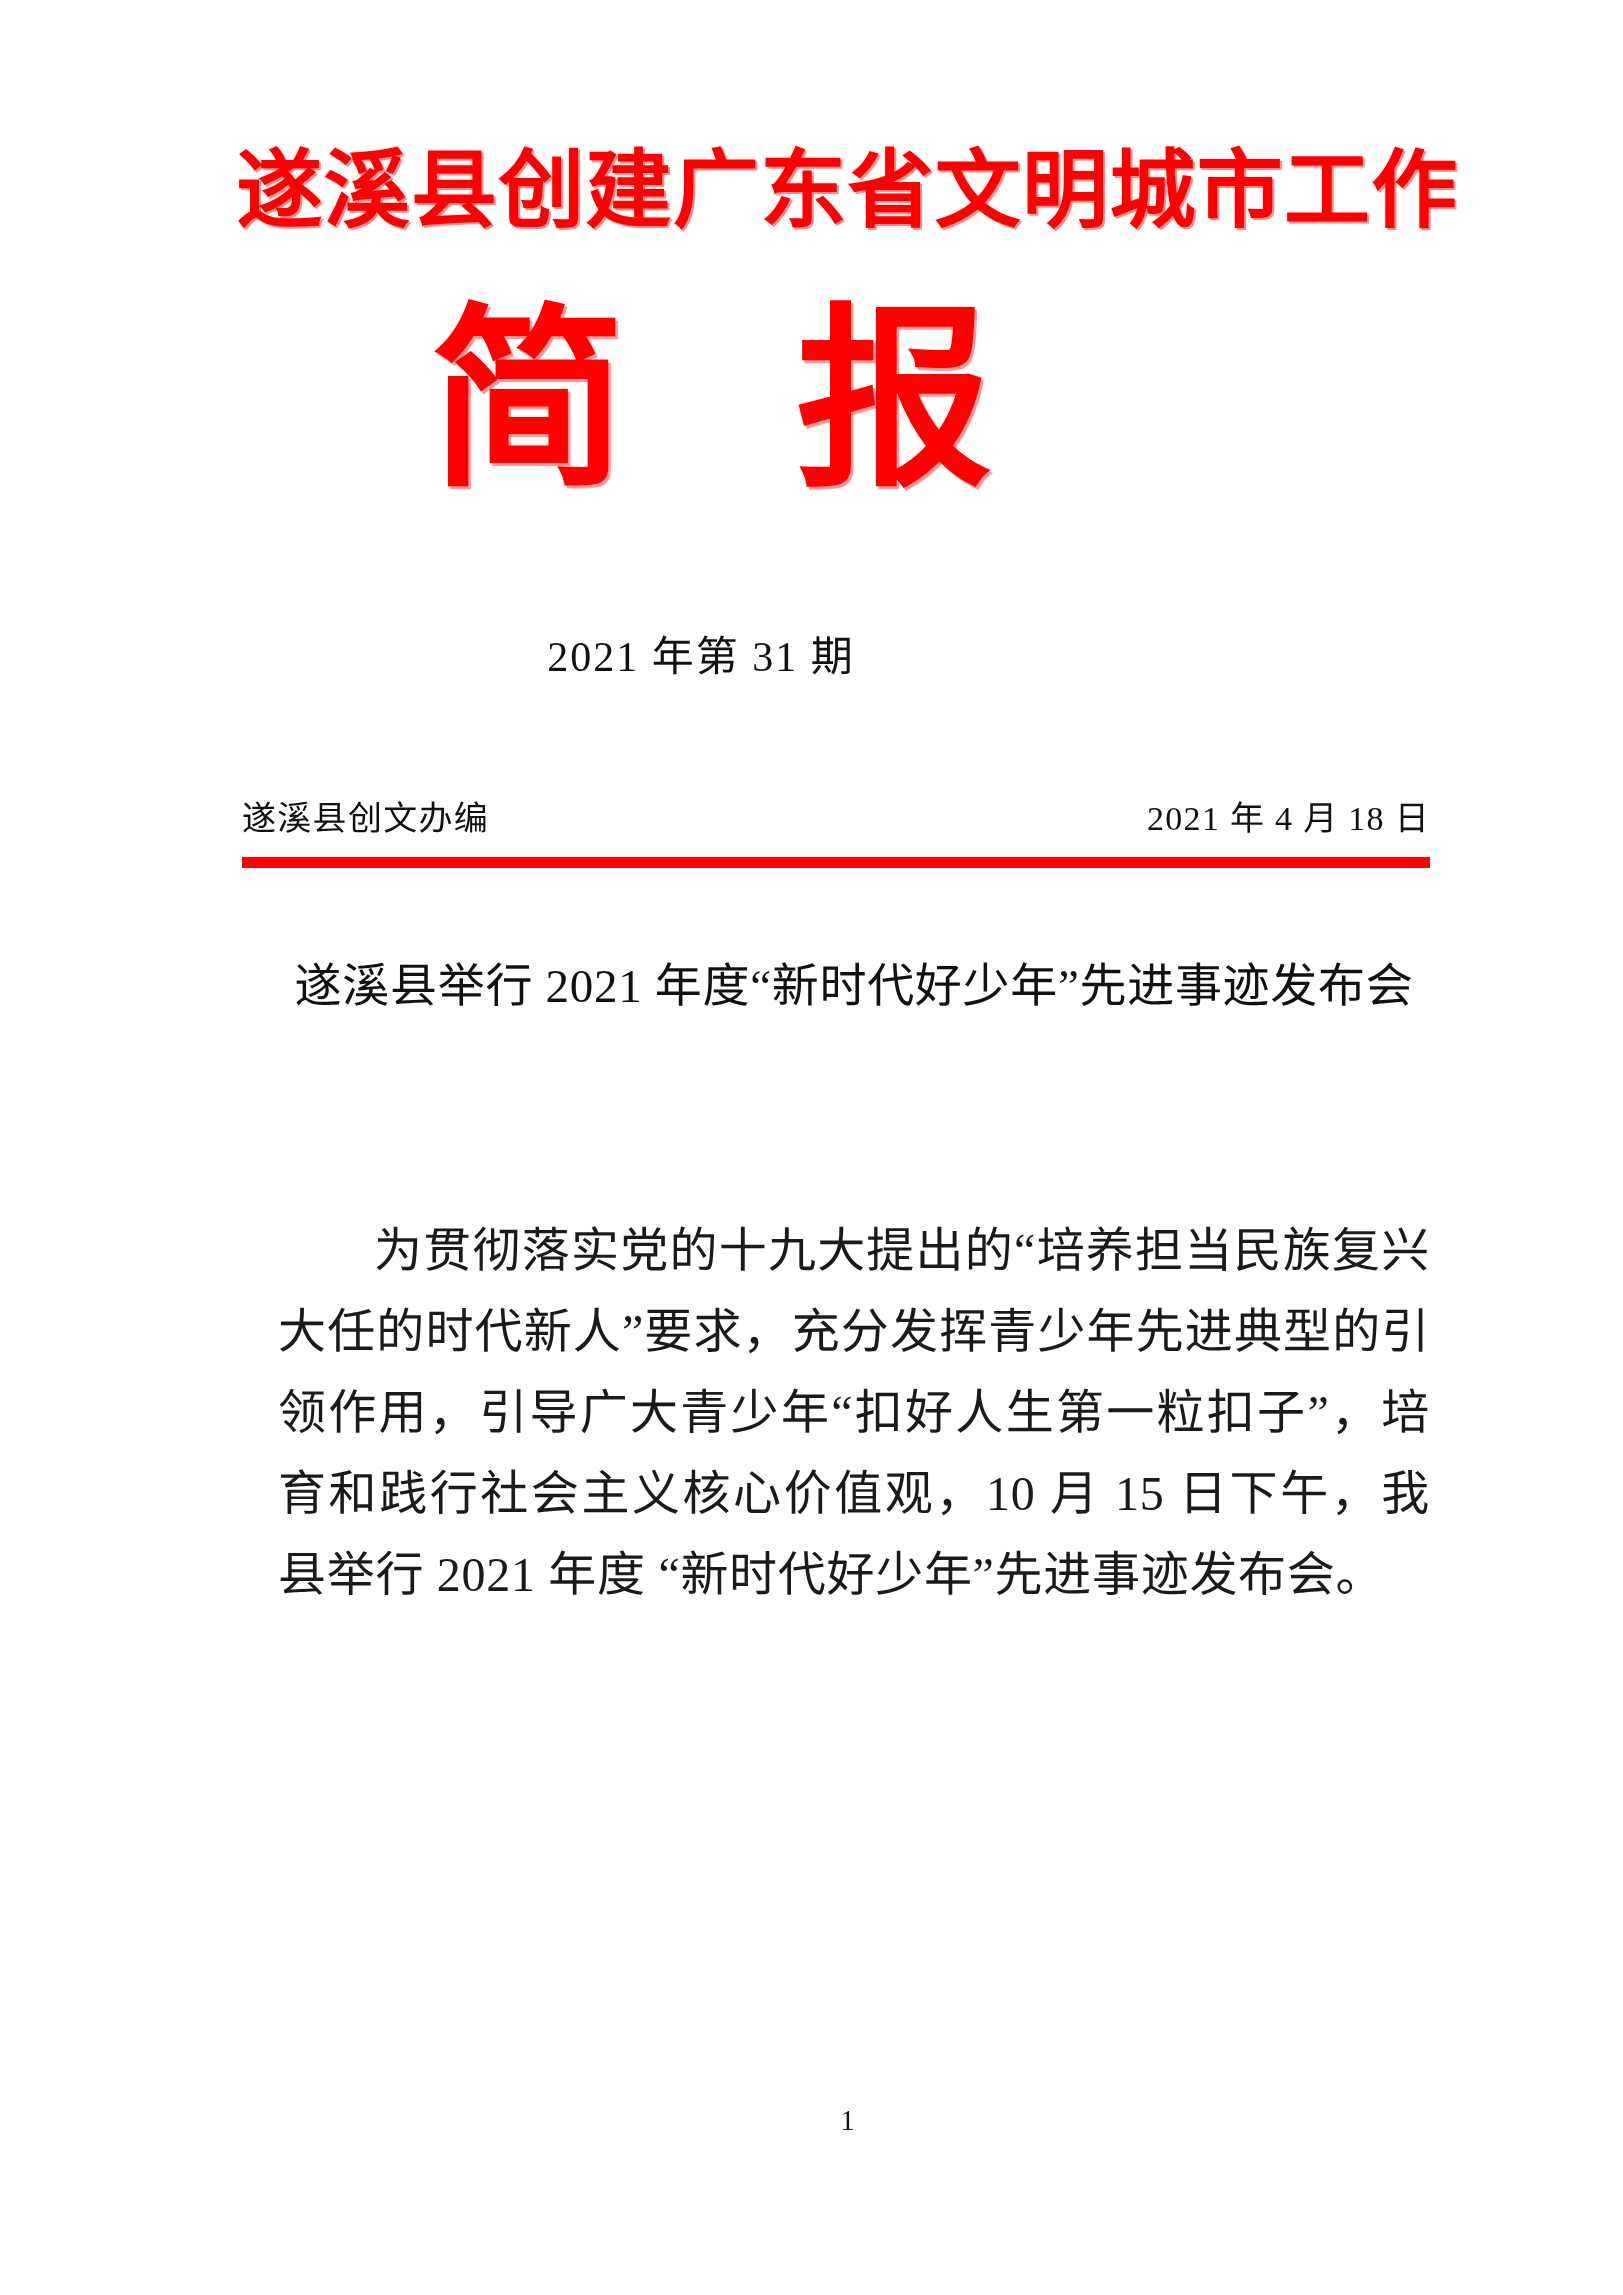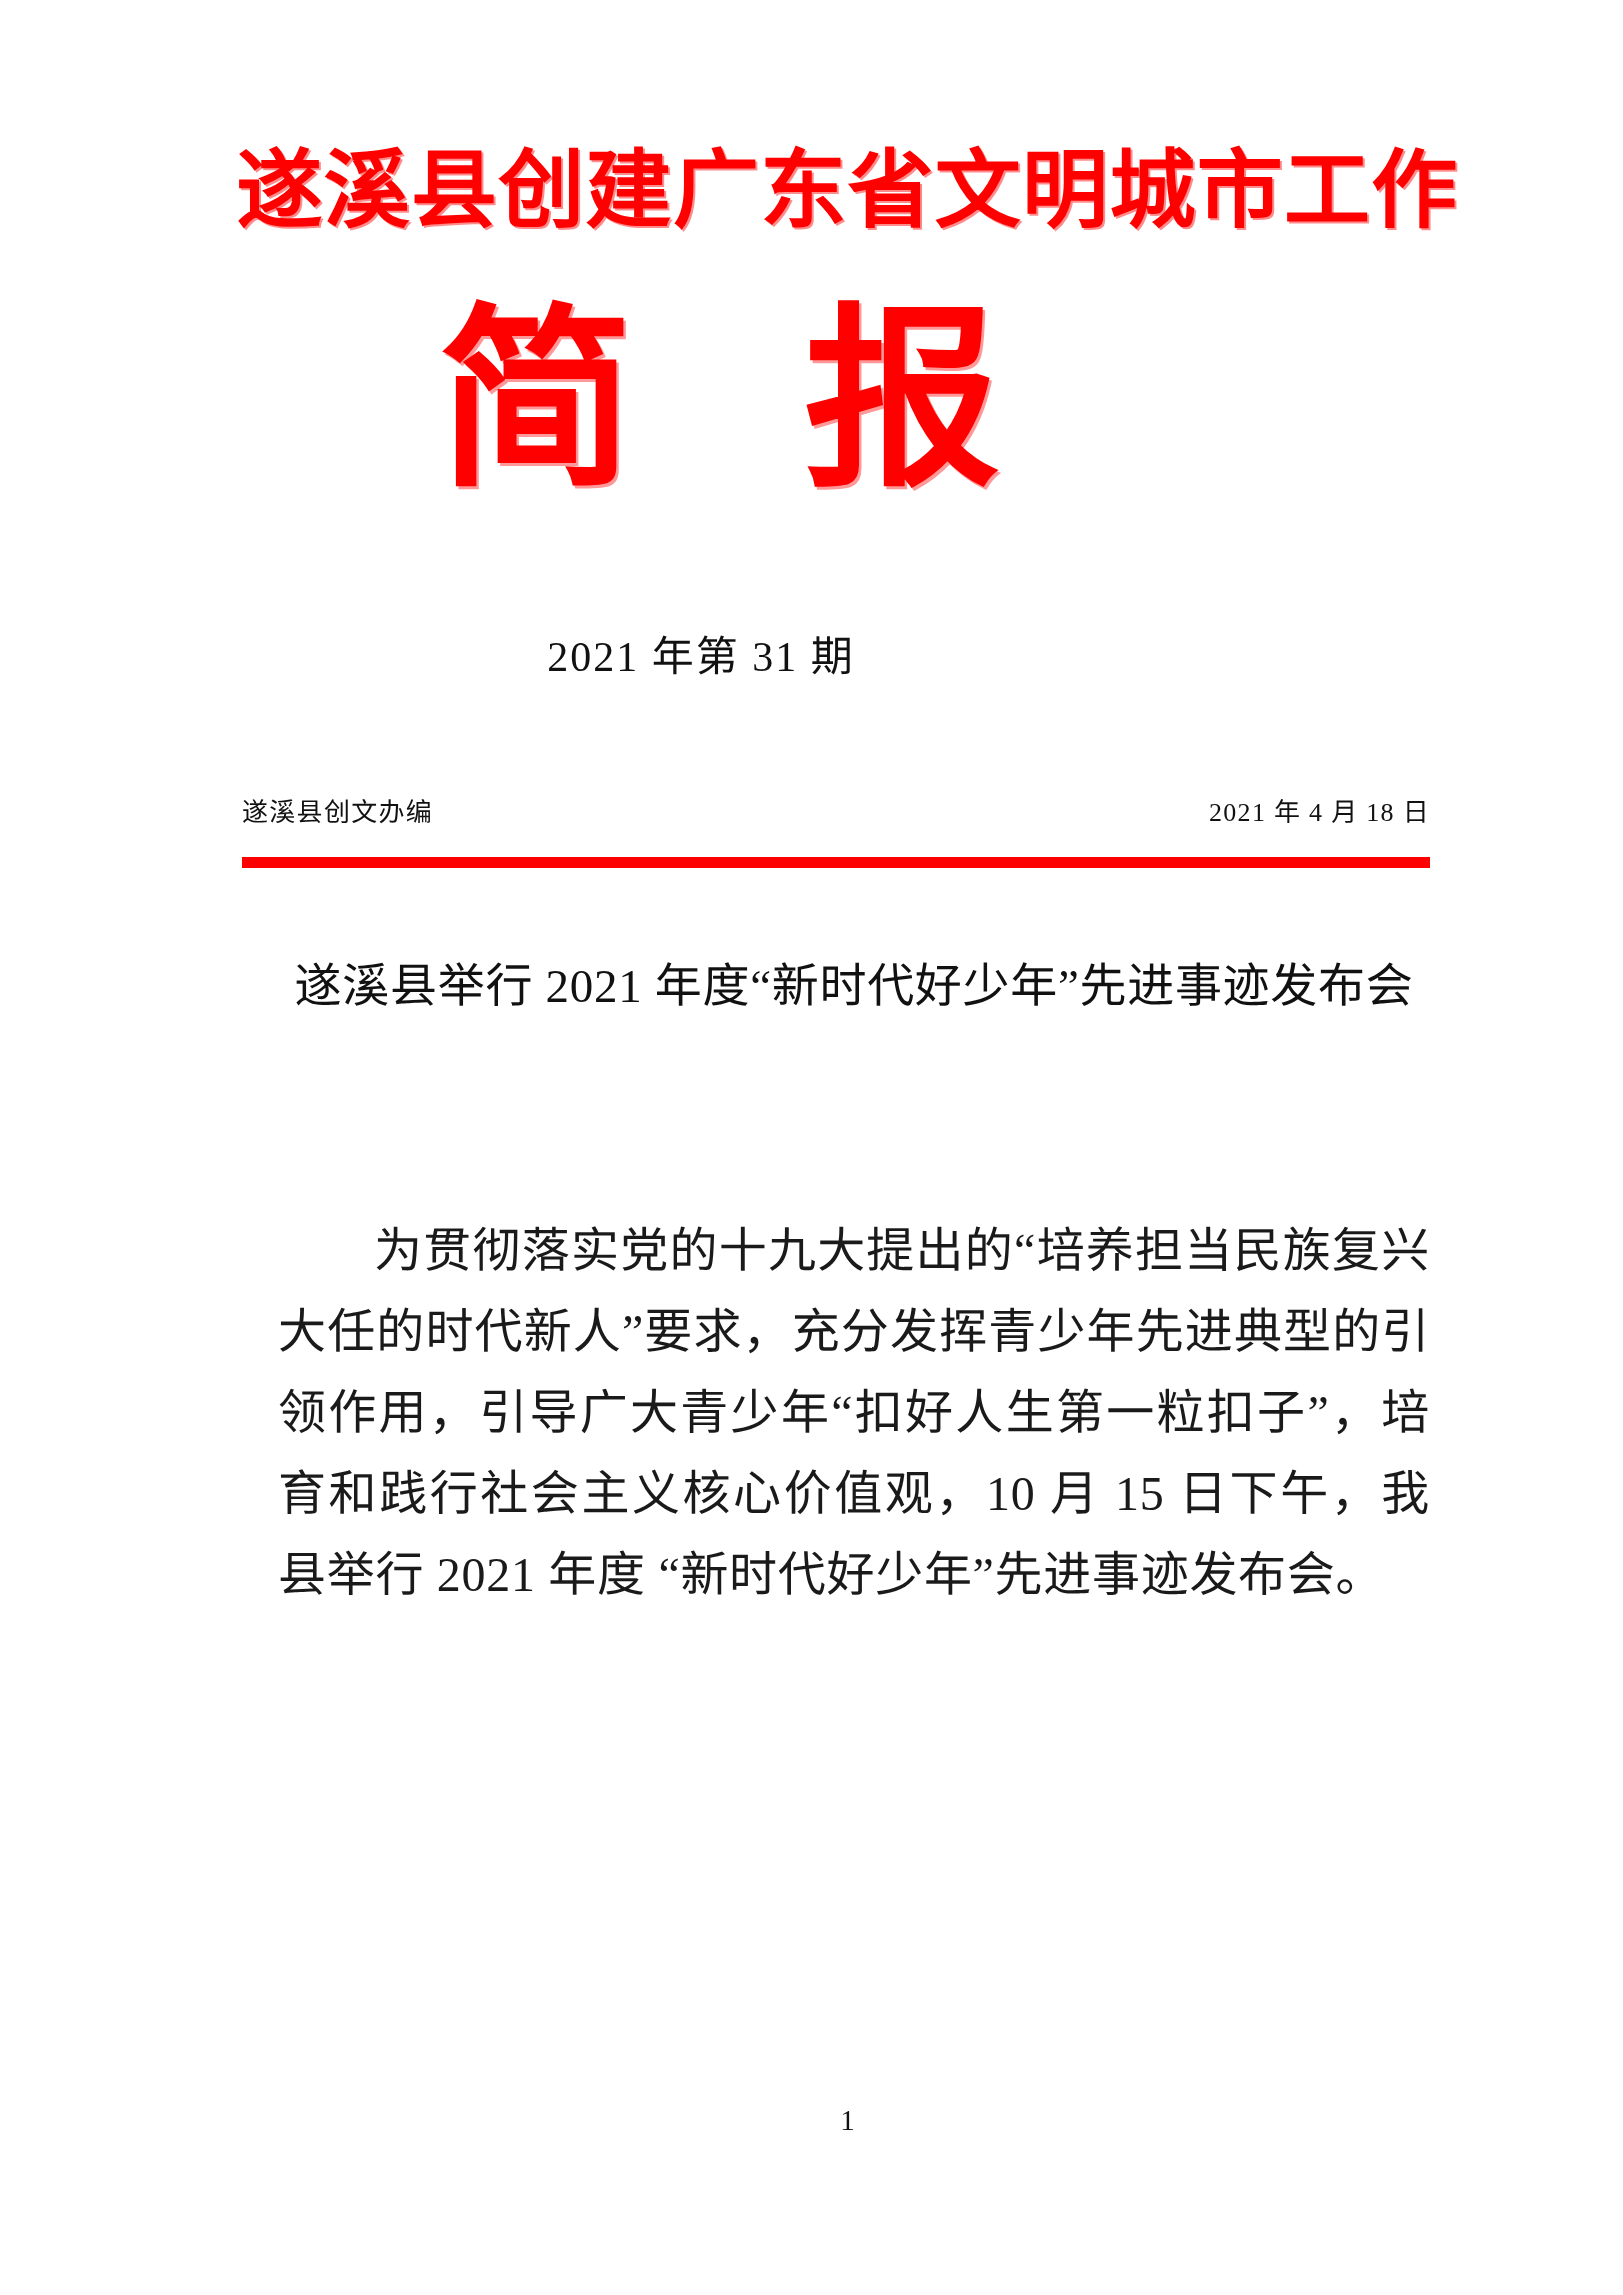--- a/index.html
+++ b/index.html
@@ -41,21 +41,21 @@
     font-weight: 700;
     font-size: 86px;
     line-height: 1.05;
     letter-spacing: 1.3px;
     white-space: nowrap;
     text-shadow: 2px 2px 0 rgba(255, 0, 0, 0.45);
   }
 
   .masthead-big {
     position: absolute;
-    left: 16px;
+    left: 8px;
     top: 298px;
     width: 1334px;
     text-align: center;
     color: #FF0000;
     font-family: "Liberation Sans", "DejaVu Sans", sans-serif;
     font-weight: 700;
     font-size: 196px;
     line-height: 1.05;
     white-space: nowrap;
     text-shadow: 2.6px 2.6px 0 rgba(255, 0, 0, 0.4);
@@ -79,21 +79,21 @@
 
   
   .imprint {
     position: absolute;
     left: 206px;
     top: 791px;
     width: 1188px;
     display: flex;
     justify-content: space-between;
     align-items: center;
-    font-size: 26px;
+    font-size: 34px;
     letter-spacing: 1.3px;
     color: #111111;
     white-space: nowrap;
   }
 
   .red-rule {
     position: absolute;
     left: 206px;
     top: 857px;
     width: 1188px;

